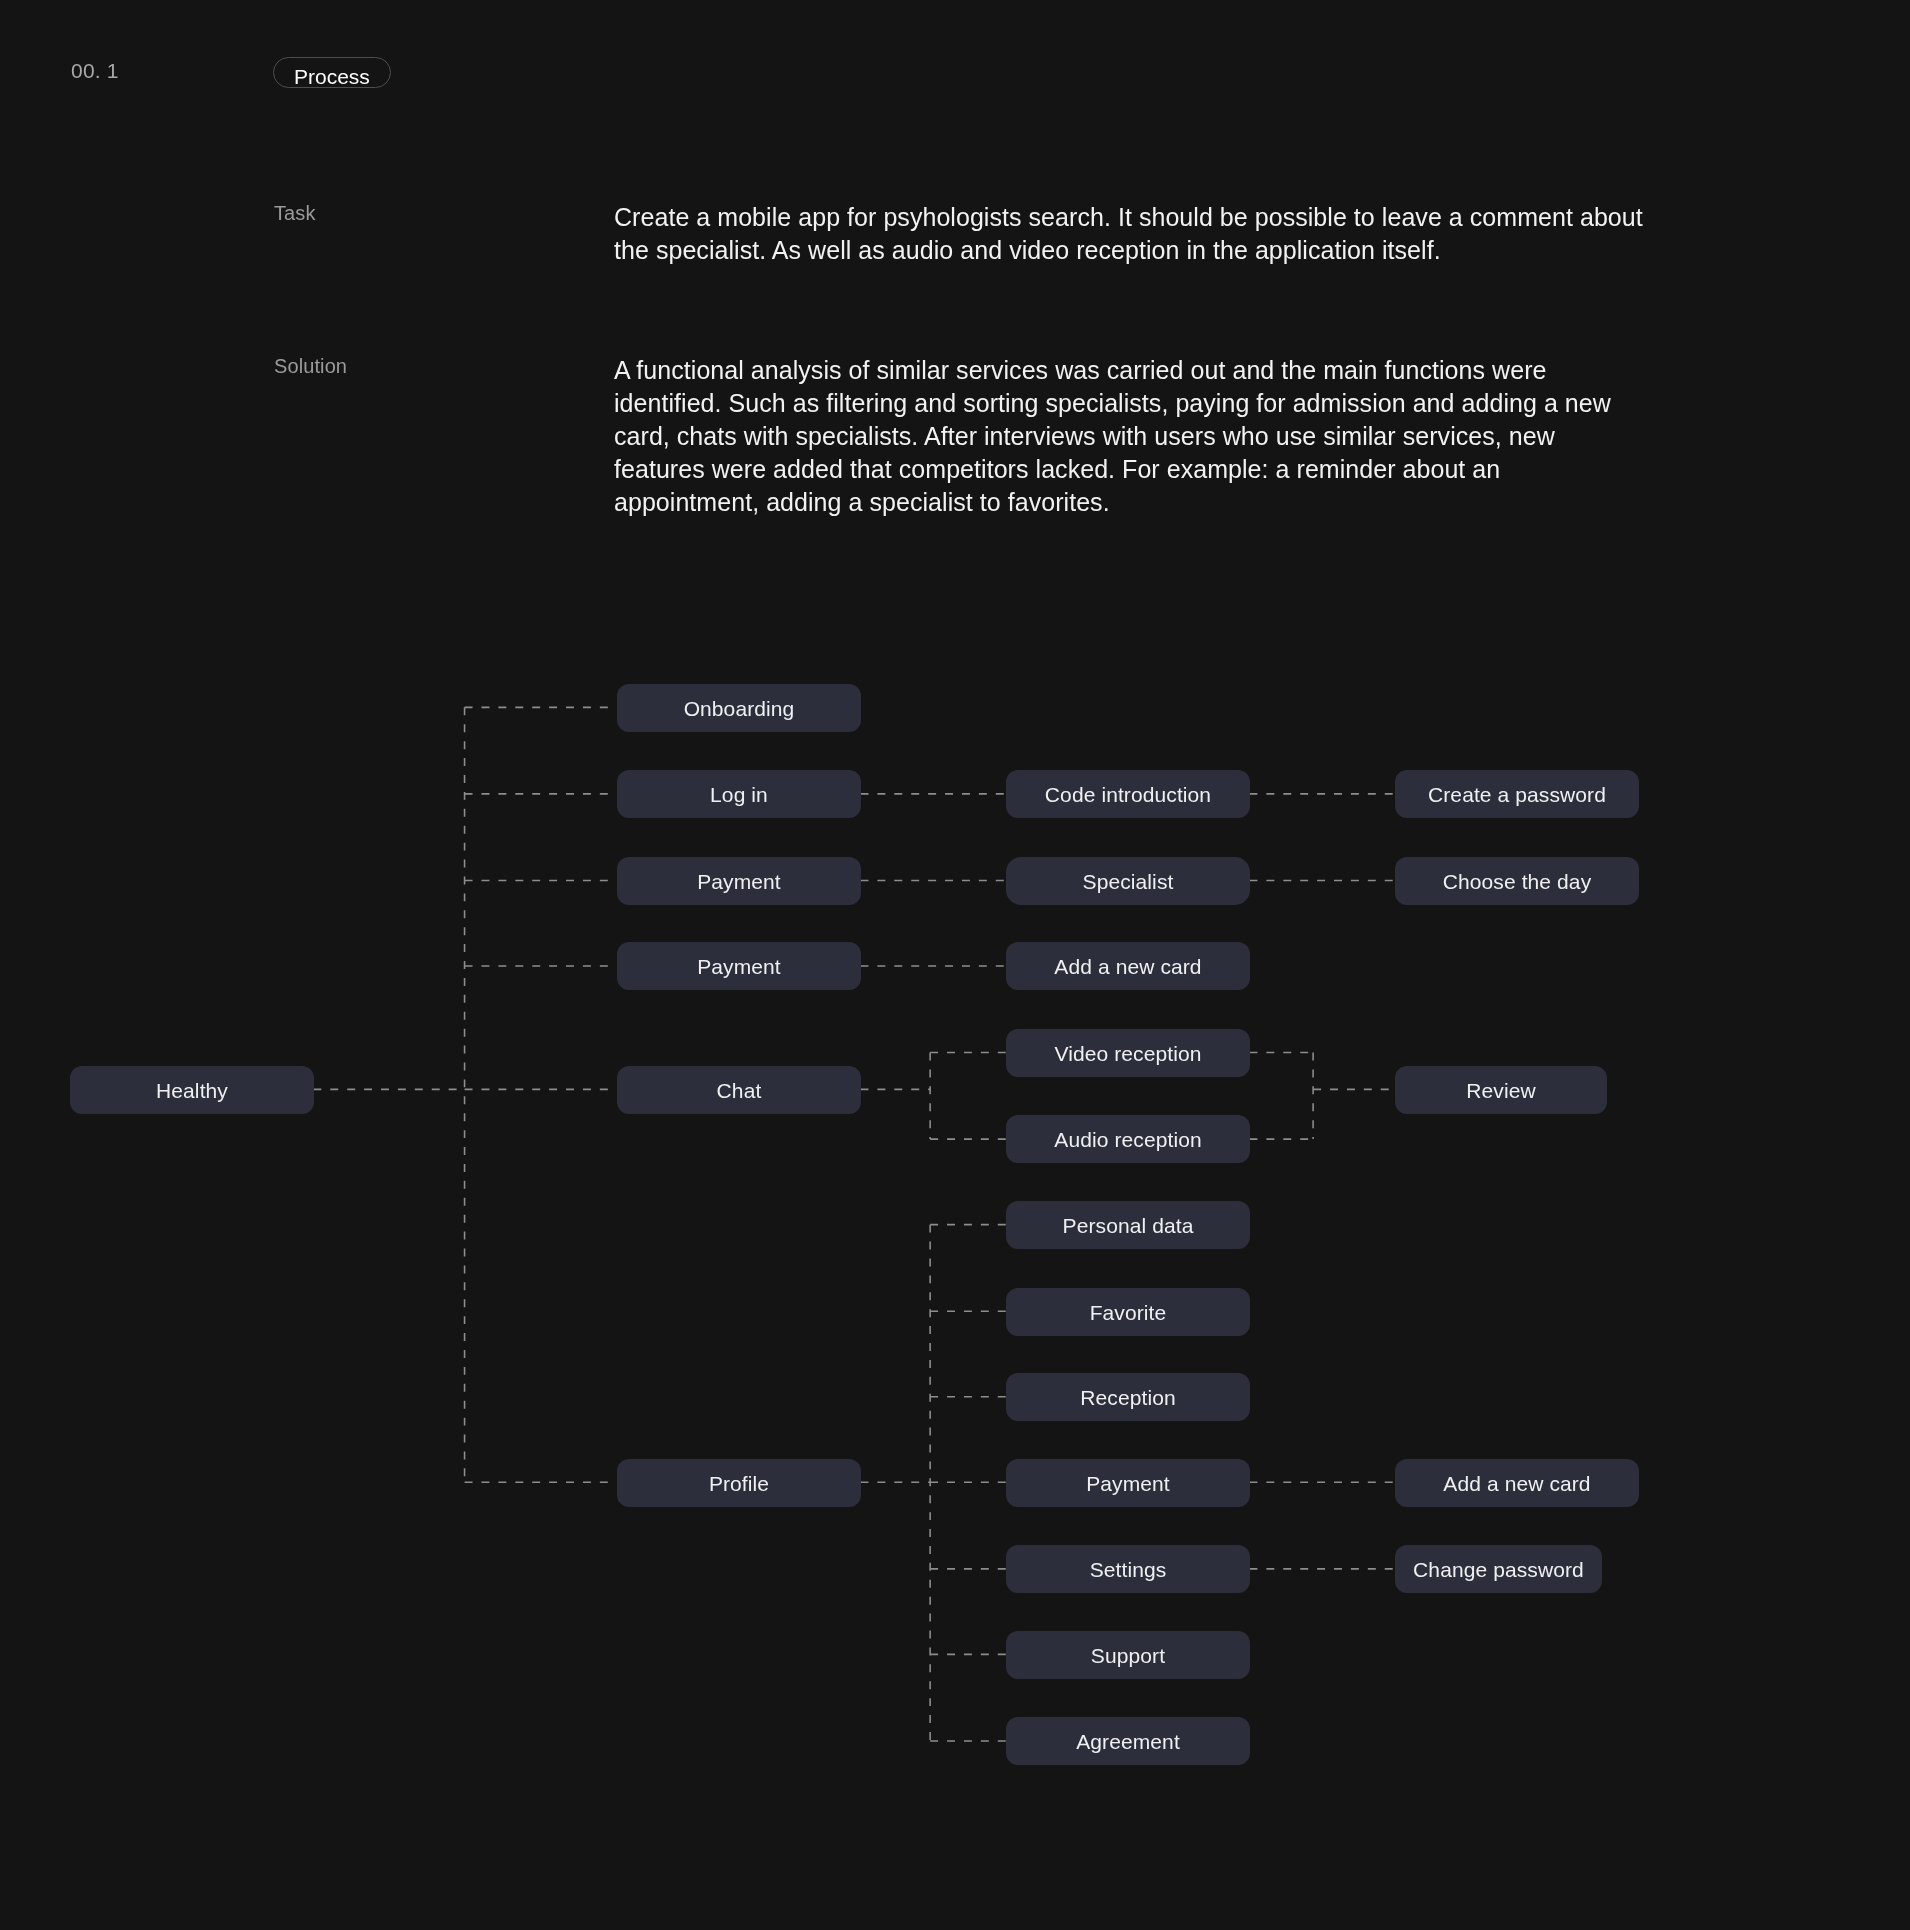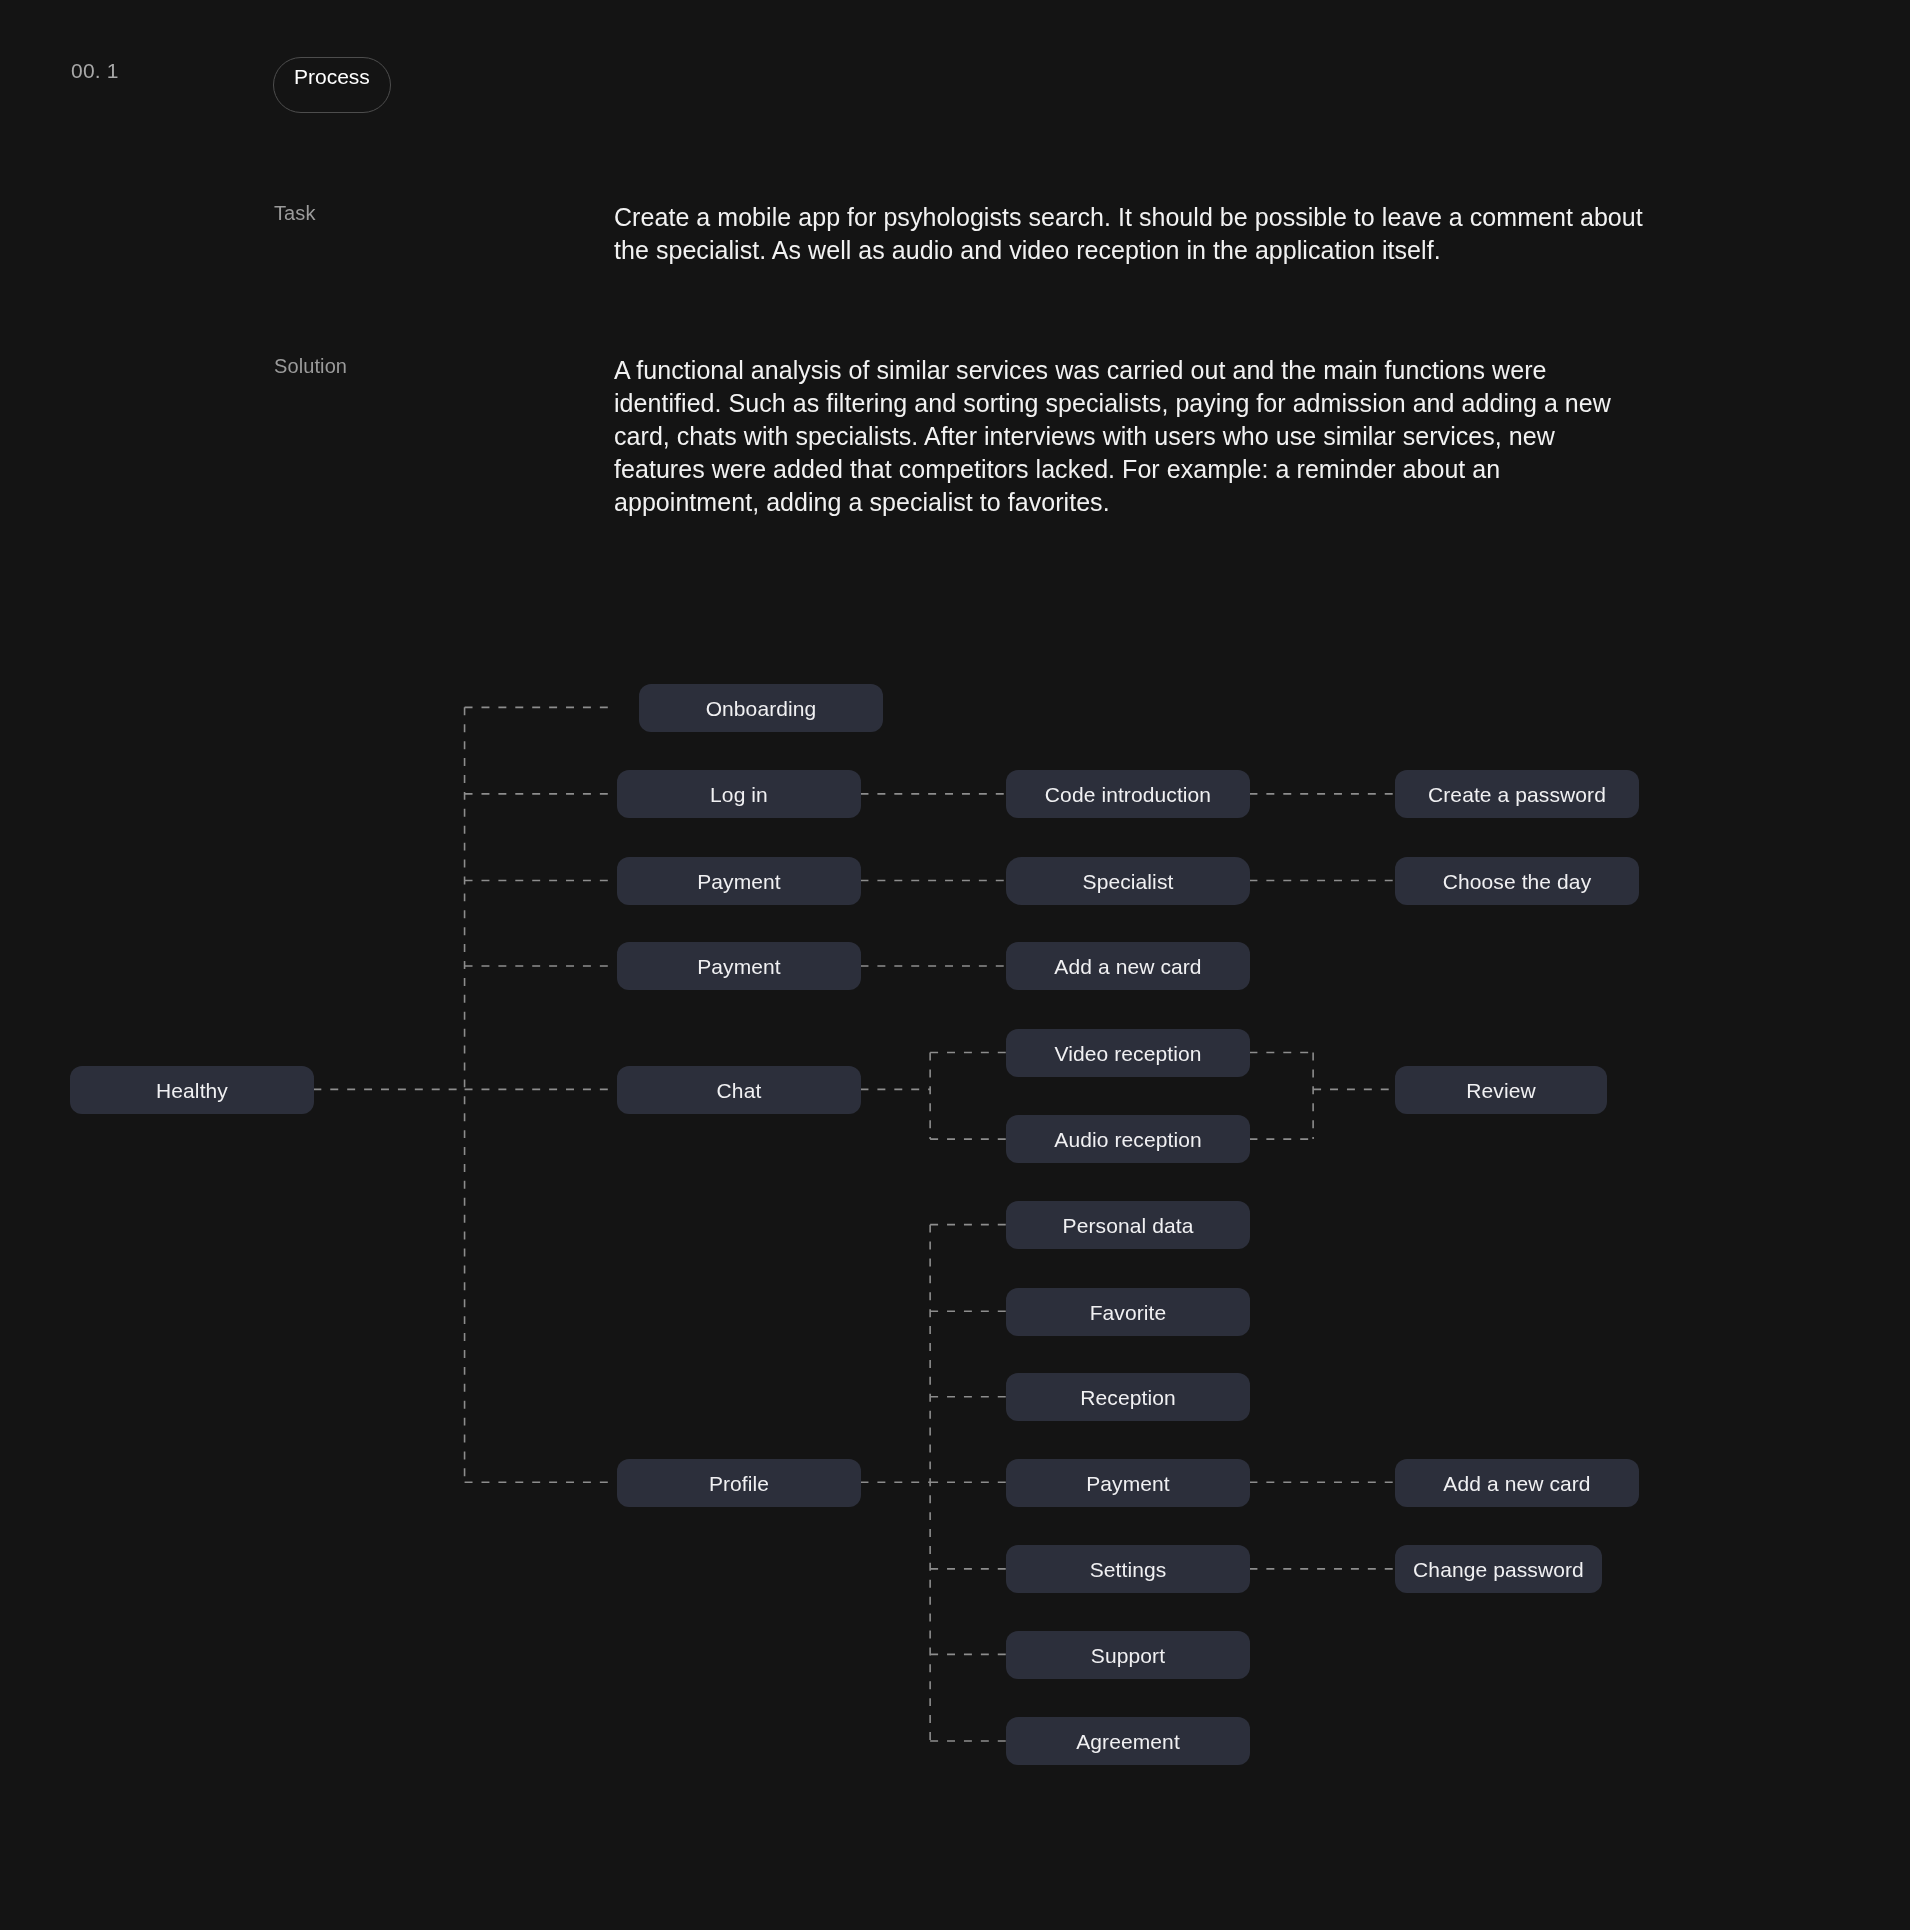--- a/index.html
+++ b/index.html
@@ -35,21 +35,21 @@
     letter-spacing: 0.2px;
     color: #a8a8a8;
   }
 
   #process-pill {
     position: absolute;
     left: 273px;
     top: 57px;
     border: 1px solid #4d4d4d;
     border-radius: 994px;
-    padding: 8px 20px 25px 20px;
+    padding: 8px 20px 0 20px;
     font-size: 21px;
     line-height: 1;
     color: #ffffff;
     background: transparent;
     white-space: nowrap;
   }
 
   
   #brief { position: absolute; left: 0; top: 0; width: 100%; }
 
@@ -156,21 +156,21 @@
       <path d="M 935 1404 H 1011" stroke="#8d8d8d" stroke-width="1.6" stroke-dasharray="8 9" fill="none" stroke-linecap="butt"></path>
       <path d="M 935 1490 H 1011" stroke="#8d8d8d" stroke-width="1.6" stroke-dasharray="8 9" fill="none" stroke-linecap="butt"></path>
       <path d="M 935 1577 H 1011" stroke="#8d8d8d" stroke-width="1.6" stroke-dasharray="8 9" fill="none" stroke-linecap="butt"></path>
       <path d="M 935 1663 H 1011" stroke="#8d8d8d" stroke-width="1.6" stroke-dasharray="8 9" fill="none" stroke-linecap="butt"></path>
       <path d="M 935 1750 H 1011" stroke="#8d8d8d" stroke-width="1.6" stroke-dasharray="8 9" fill="none" stroke-linecap="butt"></path>
     </svg>
   <div id="node-layer">
       <div class="node" style="left: 70px; top: 1066px; width: 244px;">
         <span>Healthy</span>
       </div>
-      <div class="node" style="left: 617px; top: 684px; width: 244px; margin-left: 22px;">
+      <div class="node" style="left: 617px; top: 684px; width: 244px;">
         <span>Onboarding</span>
       </div>
       <div class="node" style="left: 617px; top: 770px; width: 244px;">
         <span>Log in</span>
       </div>
       <div class="node" style="left: 617px; top: 857px; width: 244px;">
         <span>Payment</span>
       </div>
       <div class="node" style="left: 617px; top: 942px; width: 244px;">
         <span>Payment</span>

